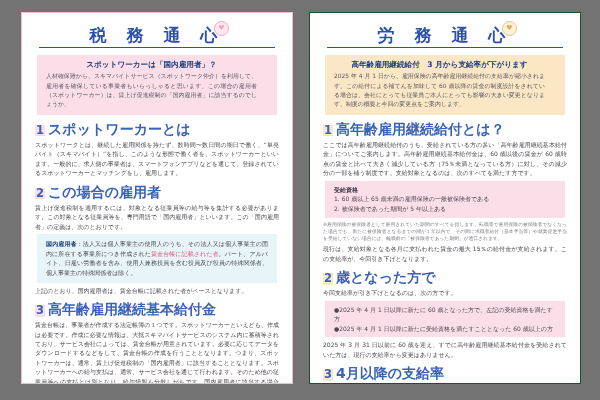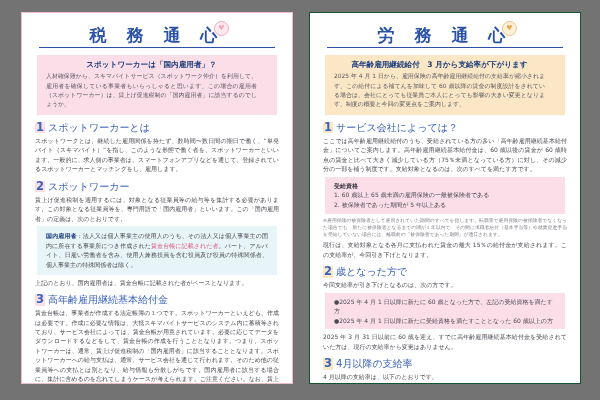--- a/index.html
+++ b/index.html
@@ -22,21 +22,21 @@
   .lead-box{padding:5px 20px 6px 9px;margin:7px 2px 4px 2px;}
   .left .lead-box{background:#fbdee7;}
   .right .lead-box{background:#fbe7c6;}
   .lead-title{text-align:center;font-size:7.6px;font-weight:bold;color:#1c3d7c;margin-bottom:2px;}
   .lead-body{font-size:5.9px;line-height:1.55;color:#55555f;text-align:justify;}
 
   .sec-head{margin:6px 0 1px 0;display:flex;align-items:baseline;gap:3px;}
   .sec-num{font-size:11.5px;font-weight:bold;color:#3a62b8;line-height:1;padding:0 1px;}
   .left .sec-num{background:#fbdee7;}
   .right .sec-num{background:#fbe7c6;}
-  .sec-title{font-size:10px;font-weight:normal;color:#3a62b8;}
+  .sec-title{font-size:14px;font-weight:bold;color:#3a62b8;}
 
   .body-p{font-size:6px;line-height:1.58;color:#4a4a52;text-align:justify;margin:1px 0 2px 0;}
 
   .def-box{background:#e7f5f8;padding:5px 9px;margin:3px 2px;font-size:6px;
            line-height:1.6;color:#4a4a52;text-align:justify;}
   .def-term{font-weight:bold;color:#1c3d7c;}
   .hl{color:#e0527e;}
 
   .pink-box{background:#fbdee7;padding:4px 9px;margin:3px 2px;font-size:6px;
             line-height:1.6;color:#4a4a52;}
@@ -66,21 +66,21 @@
     </div>
 
     <div class="sec-head">
       <span class="sec-num">1</span>
       <span class="sec-title">スポットワーカーとは</span>
     </div>
     <p class="body-p">スポットワークとは、継続した雇用関係を持たず、数時間〜数日間の期日で働く、“単発バイト（スキマバイト）”を指し、このような形態で働く者を、スポットワーカーといいます。一般的に、求人側の事業者は、スマートフォンアプリなどを通じて、登録されているスポットワーカーとマッチングをし、雇用します。</p>
 
     <div class="sec-head">
       <span class="sec-num">2</span>
-      <span class="sec-title">スポットワーカー</span>
+      <span class="sec-title">この場合の雇用者</span>
     </div>
     <p class="body-p">賃上げ促進税制を適用するには、対象となる従業員等の給与等を集計する必要があります。この対象となる従業員等を、専門用語で「国内雇用者」といいます。この「国内雇用者」の定義は、次のとおりです。</p>
 
     <div class="def-box">
       <span class="def-term">国内雇用者</span><span>：法人又は個人事業主の使用人のうち、その法人又は個人事業主の国内に所在する事業所につき作成された</span><span class="hl">賃金台帳に記載された者</span><span>。パート、アルバイト、日雇い労働者を含み、使用人兼務役員を含む役員及び役員の特殊関係者、個人事業主の特殊関係者は除く。</span>
     </div>
     <p class="body-p">上記のとおり、国内雇用者は、賃金台帳に記載された者がベースとなります。</p>
 
     <div class="sec-head">
       <span class="sec-num">3</span>
@@ -97,21 +97,21 @@
     </div>
     <div class="title-underline"></div>
 
     <div class="lead-box">
       <div class="lead-title">高年齢雇用継続給付　3 月から支給率が下がります</div>
       <div class="lead-body">2025 年 4 月 1 日から、雇用保険の高年齢雇用継続給付の支給率が縮小されます。この給付による補てんを加味して 60 歳以降の賃金の制度設計をされている場合は、会社にとっても従業員ご本人にとっても影響の大きい変更となります。制度の概要と今回の変更点をご案内します。</div>
     </div>
 
     <div class="sec-head">
       <span class="sec-num">1</span>
-      <span class="sec-title">サービス会社によっては？</span>
+      <span class="sec-title">高年齢雇用継続給付とは？</span>
     </div>
     <p class="body-p">ここでは高年齢雇用継続給付のうち、受給されている方の多い「高年齢雇用継続基本給付金」についてご案内します。高年齢雇用継続基本給付金は、60 歳以後の賃金が 60 歳時点の賃金と比べて大きく減少している方（75％未満となっている方）に対し、その減少分の一部を補う制度です。支給対象となるのは、次のすべてを満たす方です。</p>
 
     <div class="pink-box">
       <div class="bt">受給資格</div>
       <div>1. 60 歳以上 65 歳未満の雇用保険の一般被保険者である</div>
       <div>2. 被保険者であった期間が 5 年以上ある</div>
     </div>
     <p class="tiny-note">※雇用保険の被保険者として雇用されていた期間のすべてを指します。転職等で雇用保険の被保険者でなくなった場合でも、新たに被保険者となるまでの間が１年以内で、その間に求職者給付（基本手当等）や就業促進手当を受給していない場合には、離職前の「被保険者であった期間」が通算されます。</p>
     <p class="body-p">現行は、支給対象となる各月に支払われた賃金の最大 15％の給付金が支給されます。この支給率が、今回引き下げとなります。</p>

